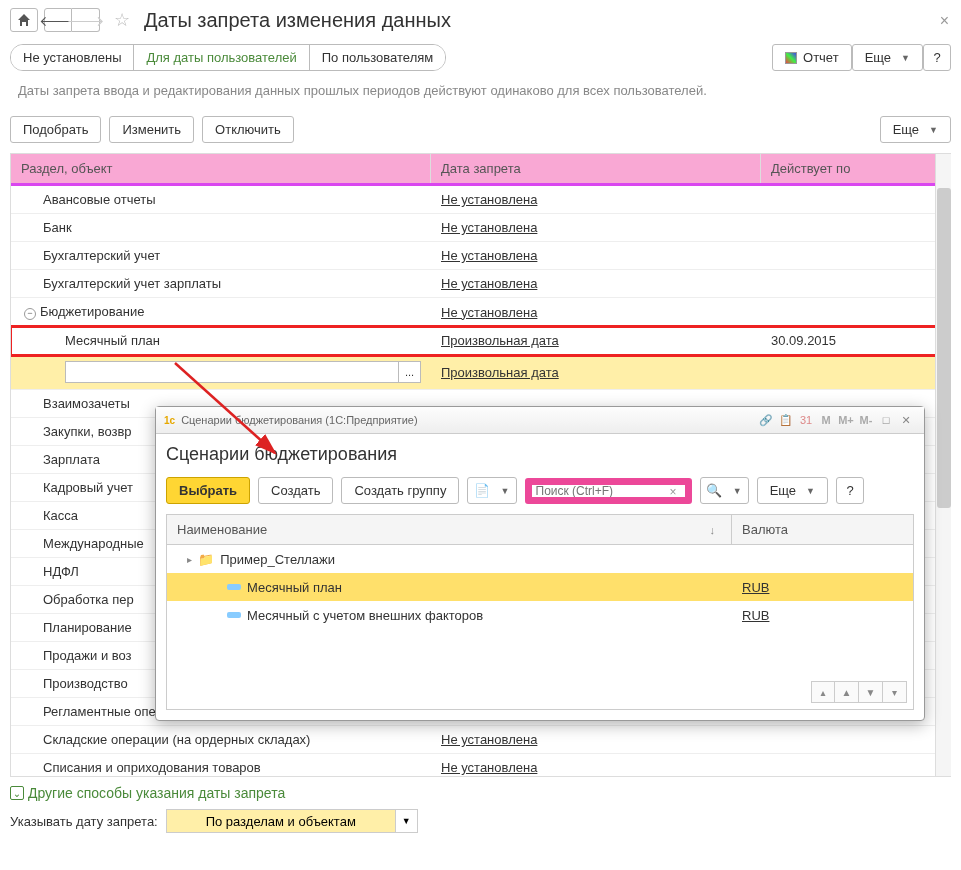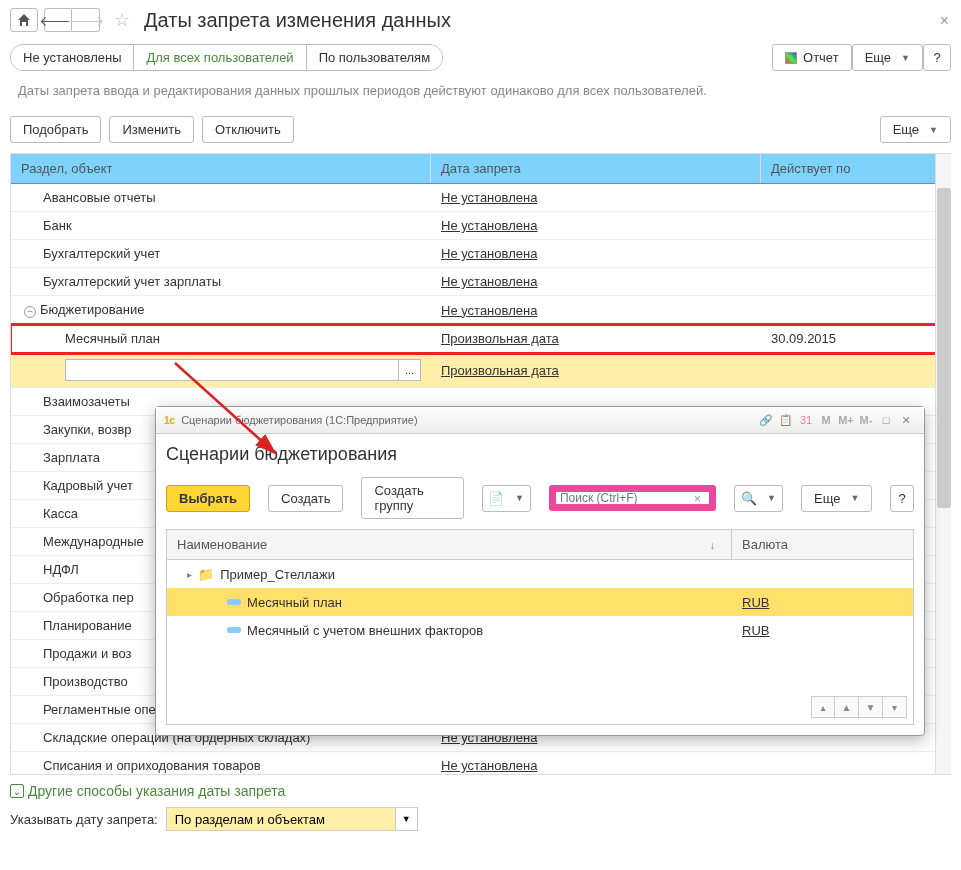--- a/index.html
+++ b/index.html
@@ -17,21 +17,21 @@
 .tab { padding: 5px 12px; background: #fff; border-right: 1px solid #bbb; cursor: pointer; font-size: 13px; }
 .tab:last-child { border-right: none; }
 .tab.active { color: #4a8a3a; font-weight: normal; }
 .spacer { flex: 1; }
 .btn { padding: 5px 12px; border: 1px solid #bbb; border-radius: 3px; background: #fff; cursor: pointer; font-size: 13px; display: flex; align-items: center; gap: 6px; }
 .btn-more { display: flex; align-items: center; }
 .dropdown-caret { font-size: 9px; color: #666; margin-left: 4px; }
 .desc-text { padding: 8px 10px 14px; color: #888; font-size: 13px; margin-left: 8px; }
 .action-row { display: flex; align-items: center; padding: 4px 10px; gap: 8px; }
 .table-wrap { margin: 6px 10px 0; border: 1px solid #ddd; position: relative; }
-.table-header { display: flex; background: #7dd3fc; border-bottom: 1px solid #d946ef; }
+.table-header { display: flex; background: #f9a8d4; border-bottom: 3px solid #d946ef; }
 .th { padding: 7px 10px; font-size: 13px; color: #555; }
 .col1 { width: 420px; border-right: 1px solid #ddd; }
 .col2 { width: 330px; border-right: 1px solid #ddd; }
 .col3 { flex: 1; }
 .table-body { max-height: 590px; overflow-y: auto; }
 .tr { display: flex; border-bottom: 1px solid #eee; align-items: center; min-height: 28px; }
 .td { padding: 6px 10px; font-size: 13px; }
 .td1 { width: 420px; padding-left: 32px; }
 .td1.indent { padding-left: 54px; }
 .td2 { width: 330px; }
@@ -43,32 +43,32 @@
 .row-edit .td1 { padding-left: 54px; display: flex; align-items: center; }
 .edit-input { flex: 1; height: 22px; border: 1px solid #bbb; background: #fff; padding: 0 4px; }
 .edit-btn-dots { width: 22px; height: 22px; border: 1px solid #bbb; border-left: none; background: #fff; font-size: 11px; cursor: pointer; text-align: center; line-height: 20px; }
 .scroll-indicator { position: absolute; right: -1px; top: 0; width: 16px; height: 100%; background: #f5f5f5; border-left: 1px solid #ddd; }
 .scroll-thumb { position: absolute; right: 0; top: 34px; width: 14px; height: 320px; background: #ccc; border-radius: 3px; }
 .footer-section { padding: 8px 10px; }
 .collapse-link { color: #4a8a3a; font-size: 14px; cursor: pointer; display: flex; align-items: center; gap: 4px; }
 .collapse-box { width: 14px; height: 14px; border: 1px solid #4a8a3a; border-radius: 2px; display: flex; align-items: center; justify-content: center; font-size: 10px; color: #4a8a3a; }
 .select-row { display: flex; align-items: center; gap: 8px; margin-top: 8px; font-size: 13px; }
 .select-field { display: flex; align-items: center; }
-.select-input { width: 230px; height: 24px; border: 1px solid #ccc; background: #ffefa8; padding: 0 8px; font-size: 13px; }
+.select-input { width: 230px; height: 24px; border: 1px solid #ccc; background: #ffefa8; padding: 0 8px; font-size: 13px; text-align: center; }
 .select-drop { width: 22px; height: 24px; border: 1px solid #ccc; border-left: none; background: #fff; font-size: 9px; cursor: pointer; }
 
 
 .dialog { position: absolute; left: 155px; top: 406px; width: 770px; background: #fff; border: 1px solid #999; box-shadow: 0 4px 16px rgba(0,0,0,0.3); border-radius: 4px; }
 .dialog-titlebar { display: flex; align-items: center; padding: 4px 8px; background: linear-gradient(#fdfdfd,#eee); border-bottom: 1px solid #ccc; font-size: 11px; color: #666; }
 .dialog-titlebar .ti { margin-right: 6px; }
 .dialog-titlebar .spacer { flex: 1; }
 .win-icon { width: 20px; height: 18px; display: flex; align-items: center; justify-content: center; font-size: 11px; color: #888; cursor: pointer; border: 1px solid transparent; }
 .dialog-body { padding: 10px; }
 .dialog-title { font-size: 18px; color: #333; margin-bottom: 12px; }
-.dialog-toolbar { display: flex; align-items: center; gap: 18px; margin-bottom: 10px; }
+.dialog-toolbar { display: flex; align-items: center; gap: 8px; margin-bottom: 10px; }
 .btn-yellow { background: #ffd633; border-color: #cca300; font-weight: bold; }
 .search-wrap { display: flex; border: 7px solid #ec4899; border-radius: 3px; padding: 0 4px; height: 26px; }
 .search-input { border: none; outline: none; width: 130px; font-size: 12px; color: #888; }
 .search-clear { color: #999; cursor: pointer; font-size: 12px; padding: 0 4px; }
 .dialog-table { border: 1px solid #ccc; }
 .dialog-table-header { display: flex; background: #f5f5f5; border-bottom: 1px solid #ccc; }
 .dth { padding: 7px 10px; font-size: 13px; color: #555; display: flex; align-items: center; }
 .dcol1 { width: 565px; border-right: 1px solid #ccc; }
 .dcol2 { flex: 1; }
 .sort-arrow { margin-left: auto; margin-right: 6px; color: #888; font-size: 11px; }
@@ -101,21 +101,21 @@
     <div class="icon-btn" style="color:#ccc">🡒</div>
   </div>
   <div class="star-btn">☆</div>
   <div class="page-title">Даты запрета изменения данных</div>
   <div class="close-x">×</div>
 </div>
 
 <div class="tabs-row">
   <div class="tab-group">
     <div class="tab">Не установлены</div>
-    <div class="tab active">Для всех пользователей</div>
+    <div class="tab active">Для даты пользователей</div>
     <div class="tab">По пользователям</div>
   </div>
   <div class="spacer"></div>
   <div class="btn">
       <span class="report-icon"></span>
       <span>Отчет</span>
     </div>
   <div class="btn btn-more">
       <span>Еще</span>
       <span class="dropdown-caret">▼</span>

